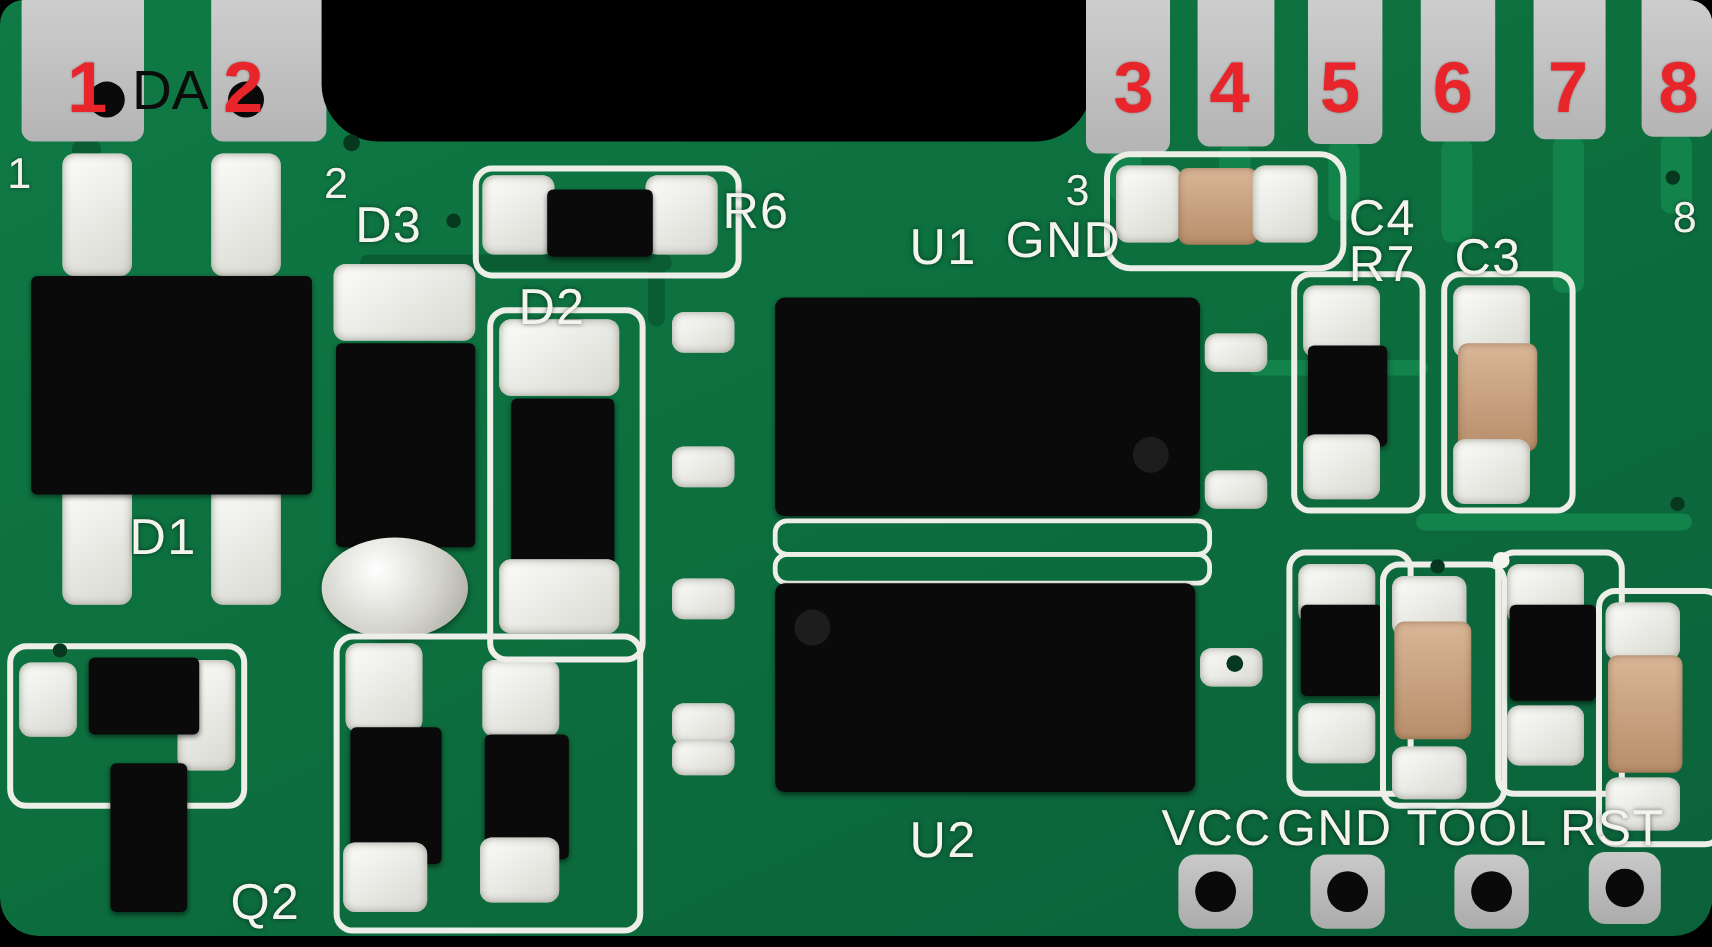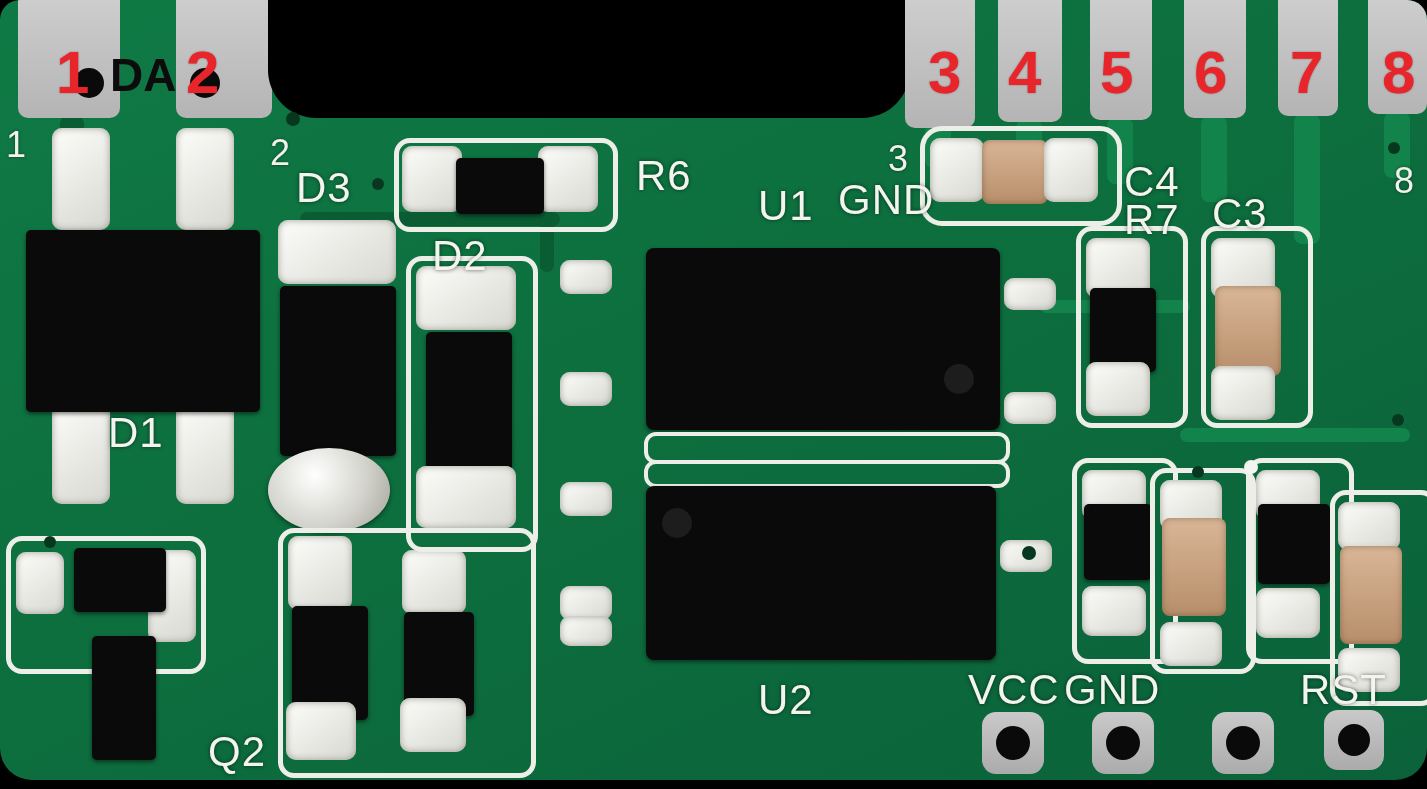--- a/index.html
+++ b/index.html
@@ -14,21 +14,21 @@
   .spad{position:absolute;background:linear-gradient(145deg,#fcfcf9,#d8d8d2);border-radius:10px;
         box-shadow:inset 0 0 7px #9d9d94;}
   .cap{position:absolute;background:linear-gradient(#d9b697,#b78e6b);border-radius:8px;
        box-shadow:inset 0 0 6px rgba(90,60,30,.5);}
   .outline{position:absolute;border:5px solid #eceee7;border-radius:16px;}
   .outline-thin{position:absolute;border:4px solid #eceee7;border-radius:12px;}
   .blob{position:absolute;background:radial-gradient(circle at 38% 32%,#ffffff,#d3d3cc 55%,#a6a69d 95%);
         border-radius:50%;box-shadow:0 2px 5px rgba(0,0,0,.45);}
   .label{position:absolute;color:#f4f4ee;font-size:42px;letter-spacing:1px;
          text-shadow:0 0 4px rgba(0,0,0,.55);white-space:nowrap;}
-  .label-black{position:absolute;color:#0c0c0c;font-size:46px;font-weight:bold;white-space:nowrap;}
+  .label-black{position:absolute;color:#0c0c0c;font-size:46px;font-weight:normal;white-space:nowrap;}
   .rednum{position:absolute;color:#e8252b;font-size:60px;font-weight:bold;
           text-shadow:0 0 2px rgba(60,0,0,.4);}
   .whitenum{position:absolute;color:#f2f2ec;font-size:36px;text-shadow:0 0 3px rgba(0,0,0,.5);}
   .hole{position:absolute;background:#0a0a0a;border-radius:50%;}
   .dot{position:absolute;background:#07381f;border-radius:50%;}
   .shine{position:absolute;background:#f5f5ef;border-radius:50%;}
   .trace{position:absolute;background:#0a5c33;border-radius:8px;}
   .trace-light{position:absolute;background:#12834a;border-radius:8px;}
   .gray-sq{position:absolute;background:linear-gradient(#c9c9c9,#ababab);border-radius:14px;}
 </style>
@@ -177,29 +177,30 @@
     <span class="rednum" style="left:1382px;top:38px">8</span>
 
     <span class="label-black" style="left:110px;top:48px">DA</span>
 
     <span class="whitenum" style="left:6px;top:124px">1</span>
     <span class="whitenum" style="left:270px;top:132px">2</span>
     <span class="whitenum" style="left:888px;top:138px">3</span>
     <span class="whitenum" style="left:1394px;top:160px">8</span>
 
     <span class="label" style="left:296px;top:164px">D3</span>
-    <span class="label" style="left:636px;top:152px">R6</span>
+    <span class="label" style="left:602px;top:152px">R6</span>
     <span class="label" style="left:432px;top:232px">D2</span>
     <span class="label" style="left:758px;top:182px">U1</span>
     <span class="label" style="left:838px;top:176px">GND</span>
     <span class="label" style="left:1124px;top:158px">C4</span>
     <span class="label" style="left:1124px;top:196px">R7</span>
     <span class="label" style="left:1212px;top:190px">C3</span>
-    <span class="label" style="left:108px;top:409px">D1</span>
-    <span class="label" style="left:208px;top:728px">Q2</span>
+    <span class="label" style="left:108px;top:424px">D1</span>
+    <span class="label" style="left:192px;top:728px">Q2</span>
     <span class="label" style="left:758px;top:676px">U2</span>
 
     <span class="label" style="left:968px;top:666px">VCC</span>
     <span class="label" style="left:1064px;top:666px">GND</span>
+    <span class="label" style="left:1172px;top:666px">TOOL</span>
     <span class="label" style="left:1300px;top:666px">RST</span>
 
   </div>
 </div>
 
 </body></html>

